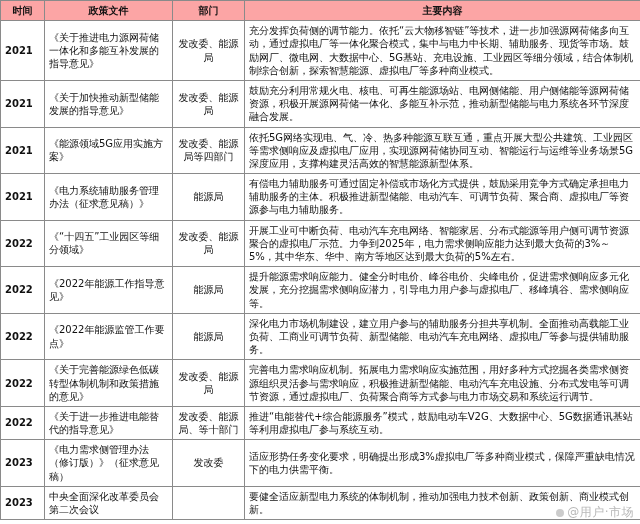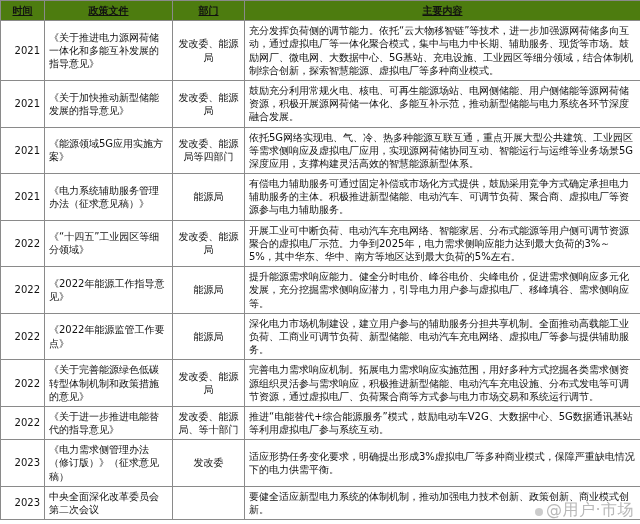--- a/index.html
+++ b/index.html
@@ -22,36 +22,35 @@
   table.policy-table th,
   table.policy-table td {
     border: 1px solid #8a8a8a;
     vertical-align: middle;
     padding: 3px 4px;
     font-size: 10px;
     line-height: 1.32;
     color: #111111;
   }
   thead th {
-    background: #4d7c0f;
+    background: #fca5a5;
     font-weight: bold;
     text-align: center;
     font-size: 11px;
     padding: 5px 4px;
     color: #000000;
-    text-decoration: underline;
   }
   col.col-time { width: 44px; }
   col.col-doc { width: 128px; }
   col.col-dept { width: 72px; }
   col.col-content { width: 396px; }
 
   td.cell-time {
-    text-align: right;
-    font-weight: normal;
+    text-align: left;
+    font-weight: bold;
     font-size: 12px;
     color: #000000;
   }
   td.cell-doc {
     font-size: 10px;
     color: #111111;
   }
   td.cell-dept {
     text-align: center;
     font-size: 10px;
@@ -59,21 +58,21 @@
   }
   td.cell-content {
     text-align: left;
     font-size: 10px;
     color: #111111;
   }
   .watermark {
     position: absolute;
     right: 6px;
     bottom: 3px;
-    font-size: 16px;
+    font-size: 12px;
     color: #b9b9b9;
     letter-spacing: 0.5px;
     white-space: nowrap;
   }
   .wm-dot {
     display: inline-block;
     width: 8px;
     height: 8px;
     border-radius: 50%;
     background: #cccccc;

